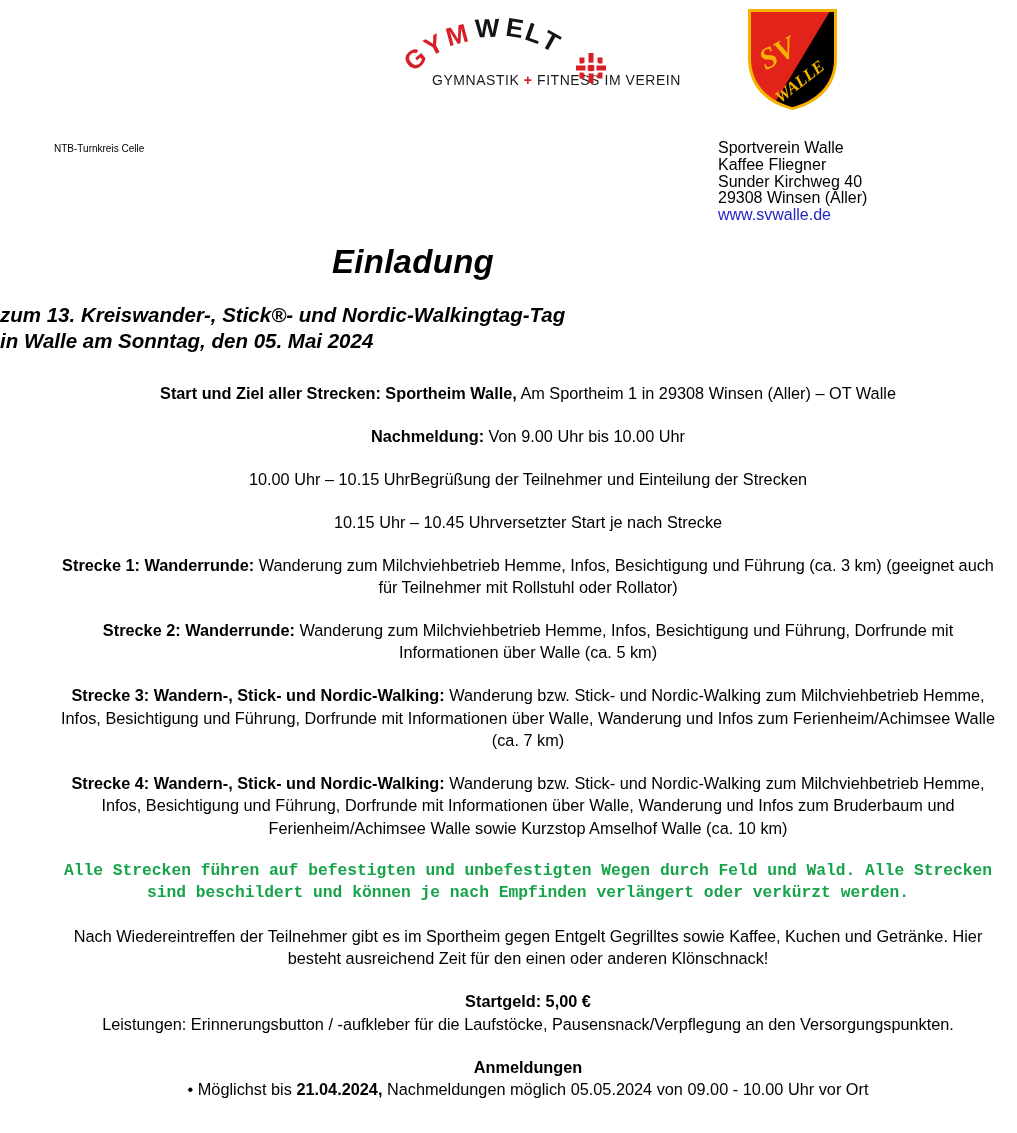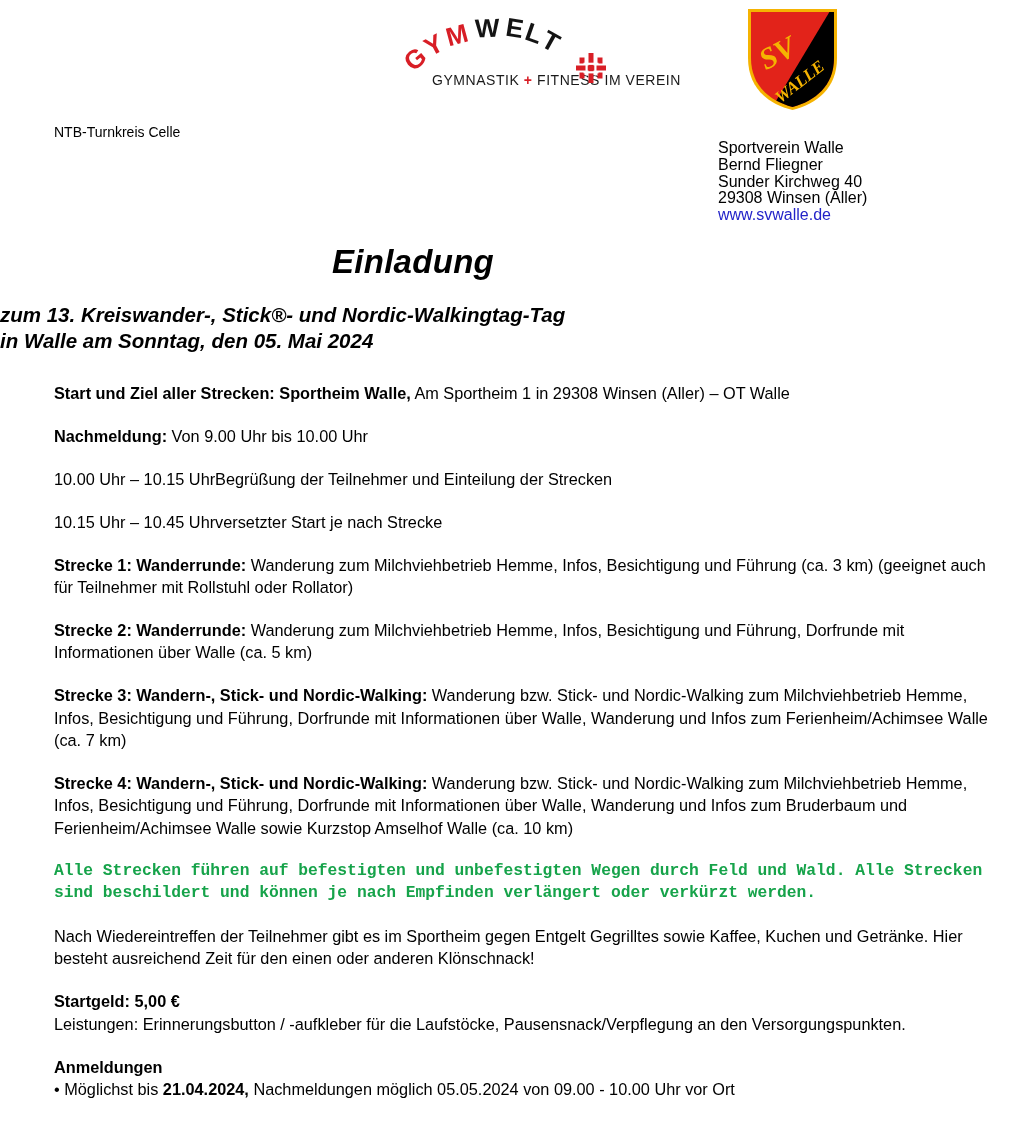--- a/index.html
+++ b/index.html
@@ -80,22 +80,22 @@
     left: 745px;
     top: 6px;
     width: 95px;
     height: 105px;
   }
 
   
   .addr-left {
     position: absolute;
     left: 54px;
-    top: 124px;
-    font-size: 14px;
+    top: 140px;
+    font-size: 10px;
     line-height: 17px;
     white-space: nowrap;
   }
   .addr-right {
     position: absolute;
     left: 718px;
     top: 140px;
     font-size: 16px;
     line-height: 16.8px;
     white-space: nowrap;
@@ -129,20 +129,21 @@
   .body-block {
     position: absolute;
     left: 54px;
     top: 382px;
     width: 948px;
     font-size: 16.3px;
     line-height: 22.4px;
   }
   .para {
     margin: 0 0 20.5px 0;
+    text-align: center;
   }
   .para b, .para strong { font-weight: bold; }
   .green { color: #16A34A; font-weight: bold; font-family: Liberation Mono, monospace; }
 </style>
 </head>
 <body>
 
 <div class="logo-row">
 
   <div class="gymwelt">
@@ -190,21 +191,21 @@
     <text x="58" y="80" fill="#F5B301" font-family="Liberation Serif, serif" font-size="17" font-weight="bold" font-style="italic" text-anchor="middle" transform="rotate(-38 58 80)">WALLE</text>
   </svg>
 </div>
 
 <div class="addr-left">
   <div>NTB-Turnkreis Celle</div>
 </div>
 
 <div class="addr-right">
   <div>Sportverein Walle</div>
-  <div>Bernd Fliegner</div>
+  <div>Kaffee Fliegner</div>
   <div>Sunder Kirchweg 40</div>
   <div>29308 Winsen (Aller)</div>
   <div class="url">www.svwalle.de</div>
 </div>
 
 <div class="doc-title">Einladung</div>
 <div class="doc-subtitle">
   <div>zum 13. Kreiswander-, Stick®- und Nordic-Walkingtag-Tag</div>
   <div>in Walle am Sonntag, den 05. Mai 2024</div>
 </div>

